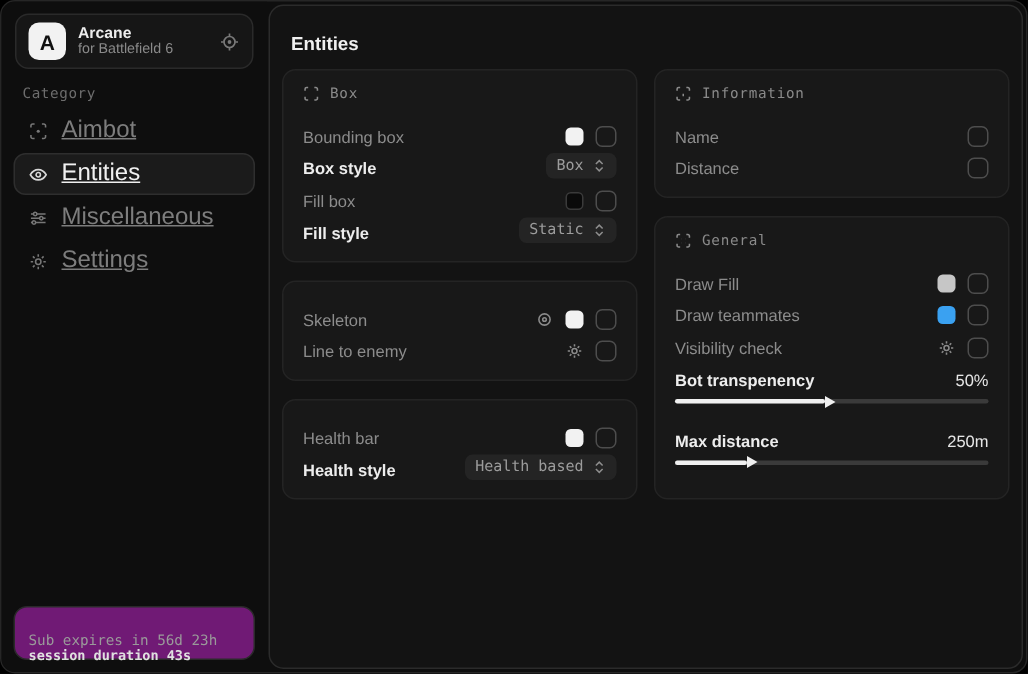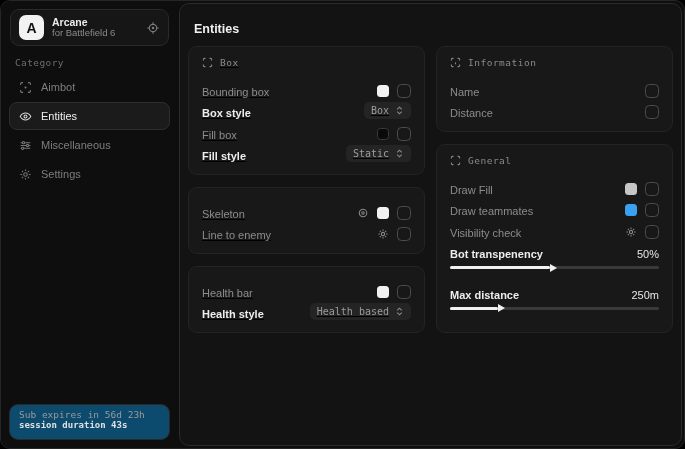--- a/index.html
+++ b/index.html
@@ -18,39 +18,39 @@
             font-weight:bold; font-size:14px; color:#111; flex:none; }
   .side-header .titles { flex:1; line-height:1.15; }
   .app-title { font-size:10.5px; font-weight:bold; color:#ececec; }
   .app-subtitle { font-size:9.5px; color:#8a8a8a; }
   .hdr-icon { color:#7a7a7a; flex:none; display:flex; }
 
   .category { position:absolute; left:14px; top:56px; font-family:"DejaVu Sans Mono", monospace;
               font-size:9.5px; color:#6d6d6d; letter-spacing:.4px; }
   .nav { position:absolute; left:8px; right:8px; top:72px; }
   .nav-item { height:28px; margin-bottom:1px; display:flex; align-items:center; gap:9px;
-              padding:0 9px; border-radius:8px; color:#7d7d7d; font-size:11px;
-              border:1px solid transparent; cursor:default; }
+              padding:0 9px; border-radius:8px; color:#7d7d7d; font-size:16px;
+              border:1px solid transparent; cursor:default;text-decoration:underline; }
   .nav-item .nicon { display:flex; color:#777; }
   .nav-item.active { background:#1b1b1b; border-color:#2e2e2e; color:#f0f0f0; }
   .nav-item.active .nicon { color:#d8d8d8; }
 
   .side-footer { position:absolute; left:8px; right:8px; bottom:8px; height:36px;
-                 border:1px solid #2a2a2a; border-radius:9px; background:#0c4a6e;
-                 padding:4px 9px; font-family:"DejaVu Sans Mono", monospace; }
+                 border:1px solid #2a2a2a; border-radius:9px; background:#701a75;
+                 padding:17px 9px; font-family:"DejaVu Sans Mono", monospace; }
   .foot-line1 { font-size:9.5px; color:#9a9a9a; }
   .foot-line2 { font-size:9px; color:#e0e0e0; font-weight:bold; }
 
   
   .main { position:absolute; left:178px; top:2px; right:2px; bottom:2px;
           background:#131313; border:1px solid #2b2b2b; border-radius:10px; }
   .main-title { position:absolute; left:14px; top:18px; font-size:12.5px;
                 font-weight:bold; color:#f0f0f0; }
   .col { position:absolute; top:42px; width:237px; }
-  .col-left  { left:8px;text-decoration:underline; }
+  .col-left  { left:8px; }
   .col-right { left:256px; }
   .card { background:#181818; border:1px solid #242424; border-radius:9px;
           padding:10px 13px 12px; margin-bottom:12px; }
   .card-head { display:flex; align-items:center; gap:7px;
                font-family:"DejaVu Sans Mono", monospace; font-size:9.5px;
                color:#8a8a8a; letter-spacing:.5px; margin-bottom:8px; }
   .card-head .picon { display:flex; color:#8a8a8a; }
   .row { height:21.5px; display:flex; align-items:flex-end; justify-content:space-between; }
   .row .lbl { font-size:11px; color:#8c8c8c; }
   .row.enabled .lbl { color:#ededed; font-weight:bold; }

